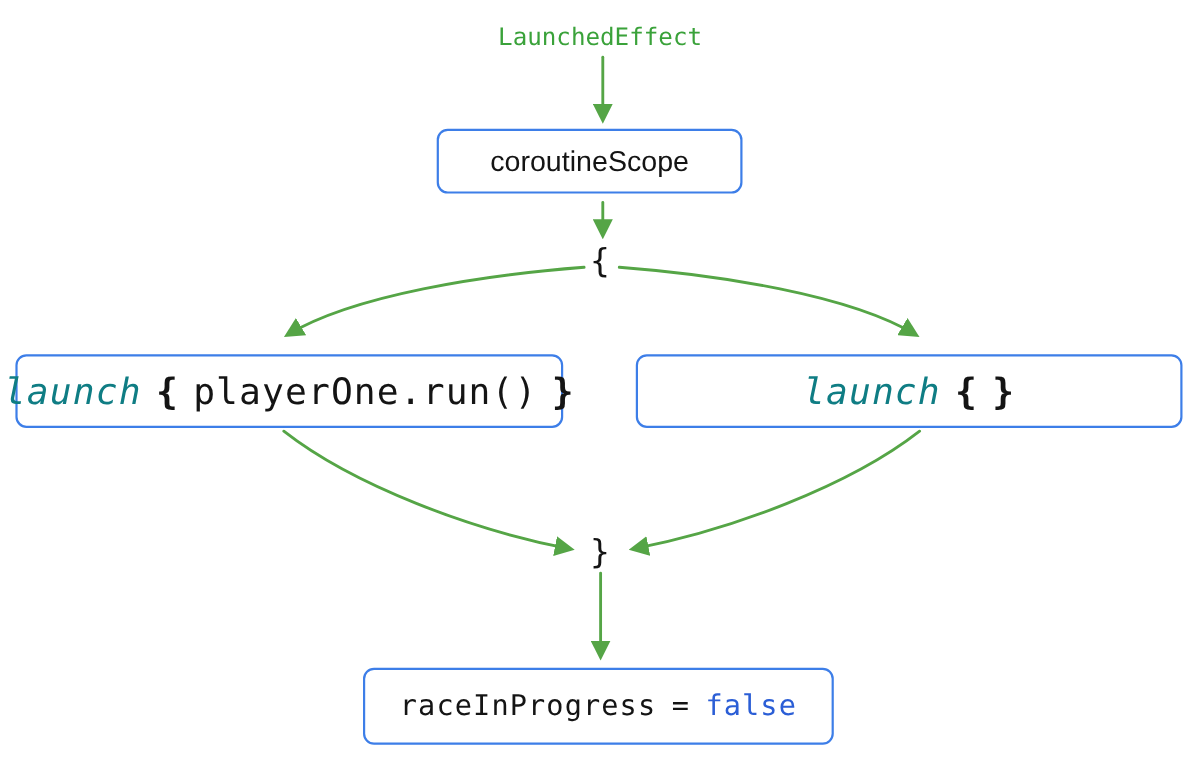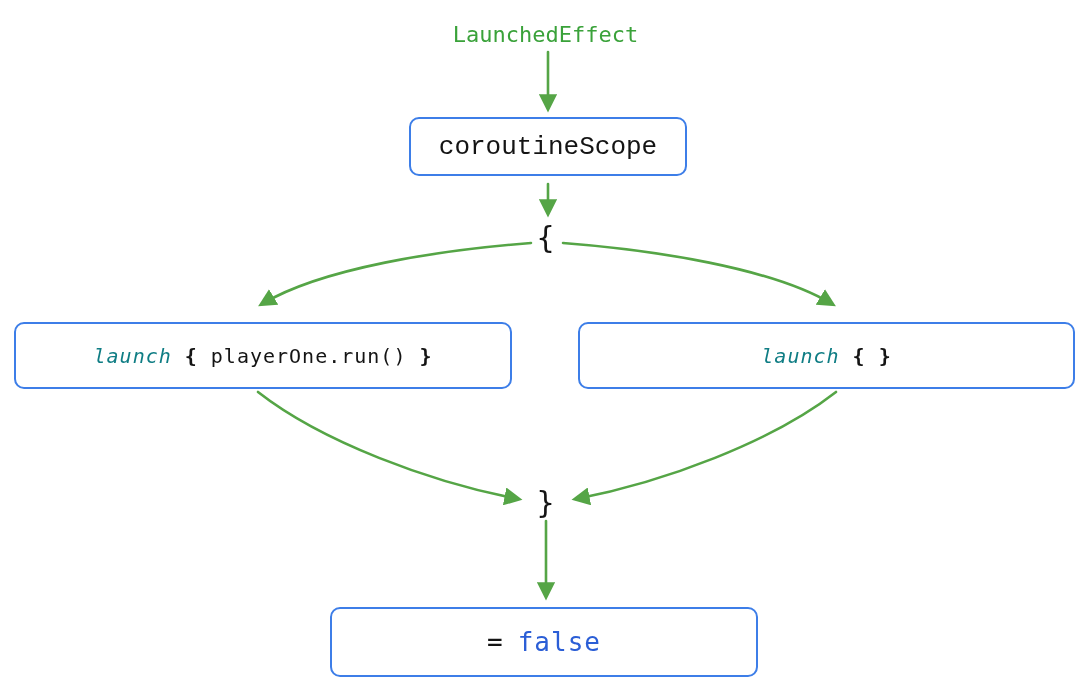--- a/index.html
+++ b/index.html
@@ -45,33 +45,33 @@
     position: absolute;
     box-sizing: border-box;
     border: 2.5px solid var(--box-border-blue);
     border-radius: 10px;
     background: #ffffff;
     display: flex;
     align-items: center;
     justify-content: center;
   }
   .box-scope {
-    left: 409px;
+    left: 397px;
     top: 117px;
     width: 278px;
     height: 59px;
-    font-family: Liberation Mono, monospace;
+    font-family: Liberation Sans, sans-serif;
     font-size: 26px;
     color: var(--text-black);
   }
   .box-launch {
     top: 322px;
     width: 498px;
     height: 67px;
-    font-size: 20px;
+    font-size: 33px;
     letter-spacing: 1px;
     gap: 13px;
     color: var(--text-black);
   }
   .box-left  { left: 14px; }
   .box-right { left: 578px; width: 497px; }
   .kw {
     font-style: italic;
     color: var(--keyword-teal);
   }
@@ -139,17 +139,18 @@
 
   <div class="box box-launch box-right">
     <span class="kw">launch</span>
     <span class="brace-bold">{</span>
     <span class="brace-bold">}</span>
   </div>
 
   <div class="mid-brace brace-close">}</div>
 
   <div class="box box-result">
+    <span class="code-text">raceInProgress</span>
     <span class="code-text">=</span>
     <span class="val-false">false</span>
   </div>
 
 </div>
 
 </body></html>

